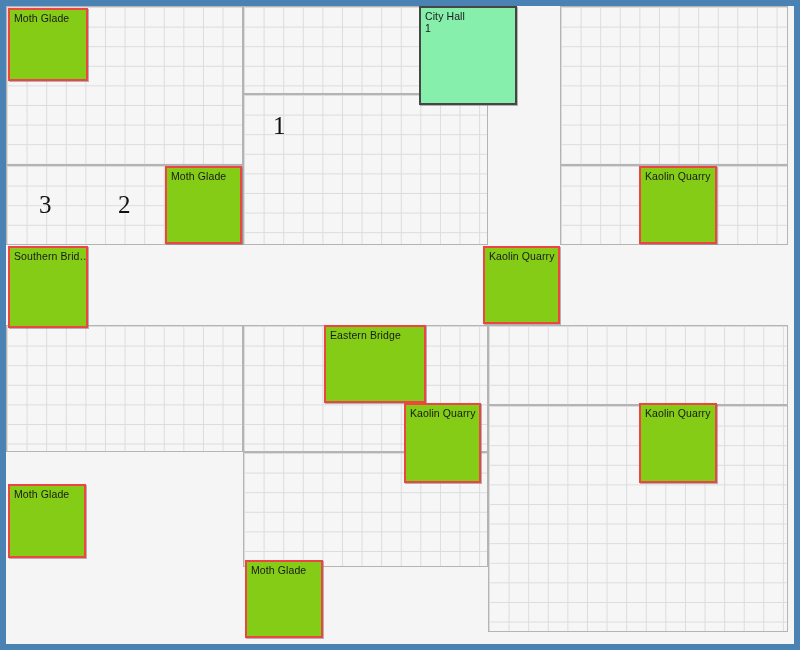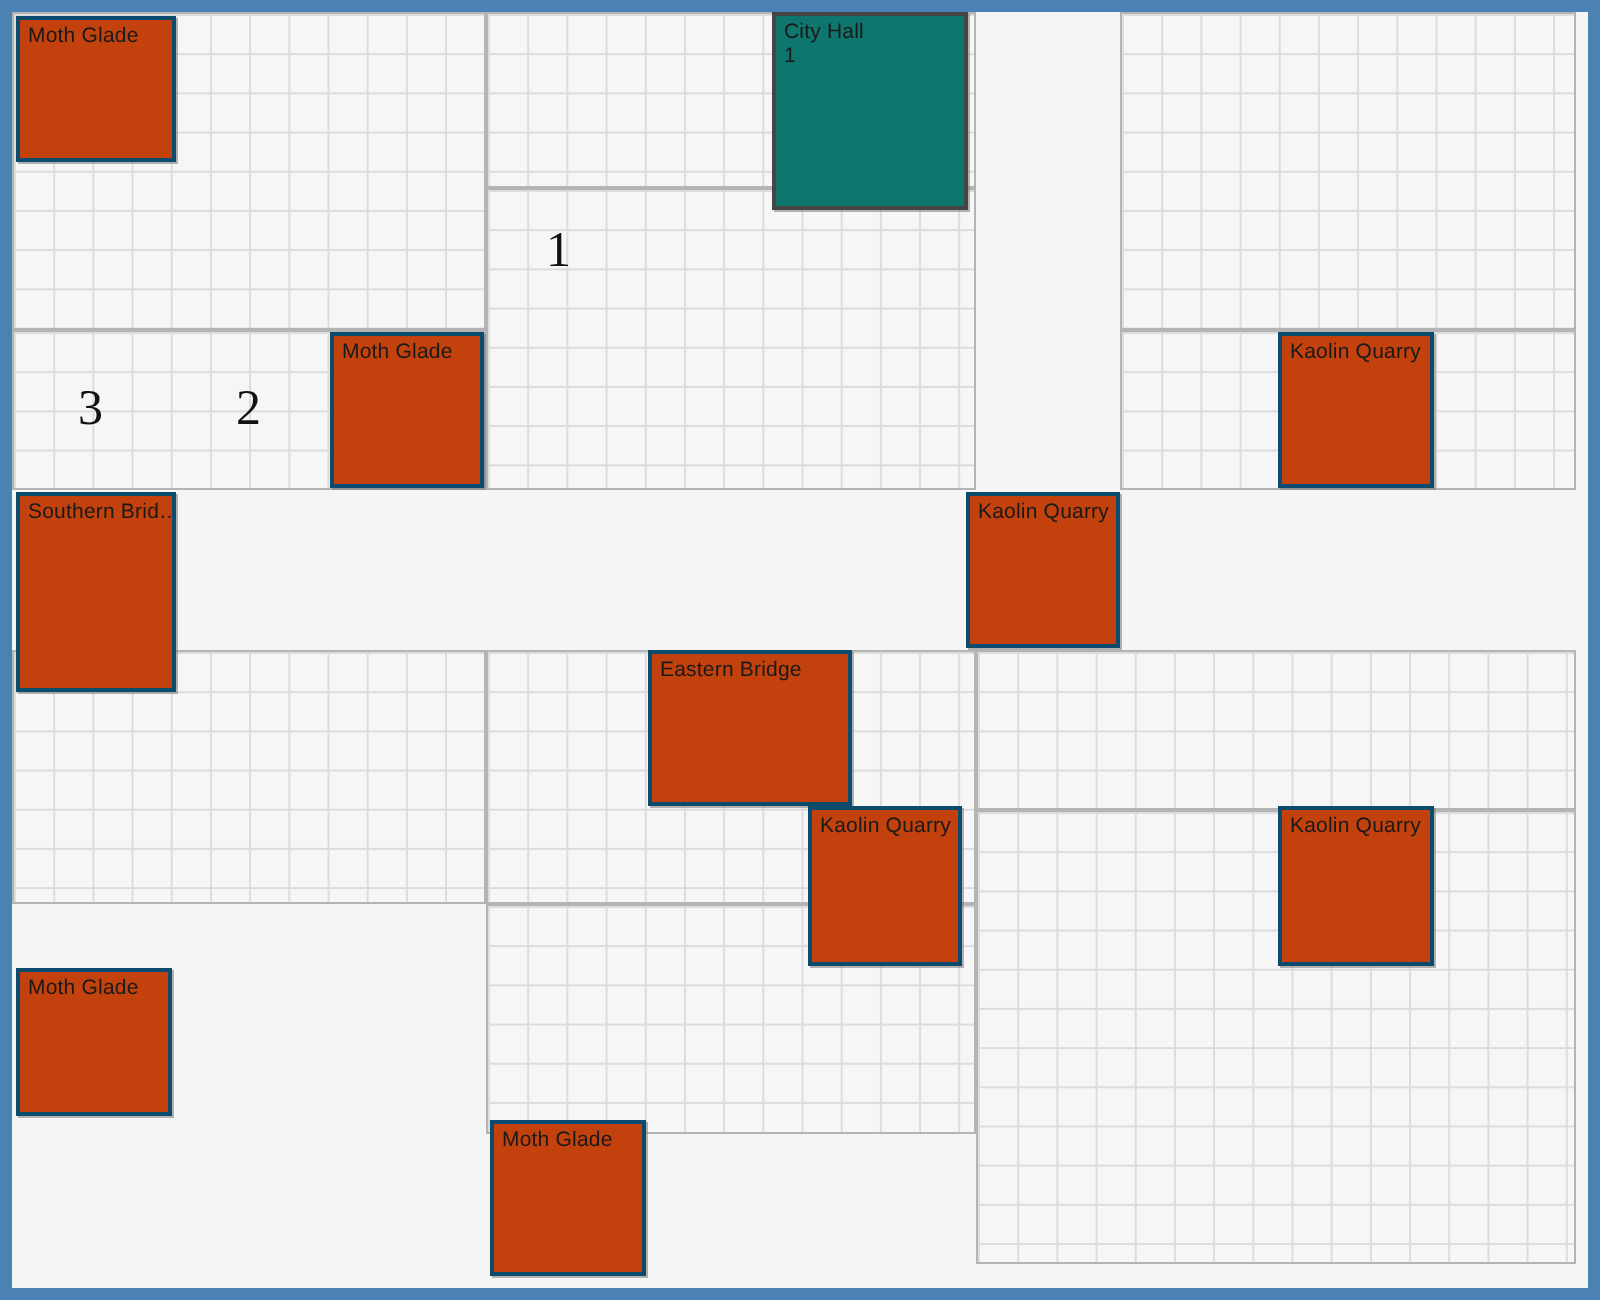--- a/index.html
+++ b/index.html
@@ -41,27 +41,28 @@
       linear-gradient(to bottom, #dcdcdc 1px, transparent 1px);
     background-size: 19.6px 19.6px;
     background-position: 0 0;
     box-sizing: border-box;
     border: 1px solid #b4b4b4;
   }
   
   .building {
     position: absolute;
     box-sizing: border-box;
-    background: #c2410c;
-    border: 2px solid #0c4a6e;
+    background: #84cc16;
+    border: 2px solid #ef4444;
     box-shadow: 1px 1px 0 rgba(120,120,120,0.55);
   }
   .building.cityhall {
-    background: #0f766e;
+    background: #86efac;
     border: 2px solid #454545;
+    margin-left: 33px;
   }
   .b-label {
     display: block;
     font-size: 10.5px;
     line-height: 12px;
     color: #1a1a1a;
     padding: 2px 0 0 4px;
     white-space: nowrap;
     overflow: hidden;
     letter-spacing: 0.1px;
@@ -115,21 +116,21 @@
         <div class="building cityhall" style="left: 380px; top: 0px; width: 98px; height: 99px;">
           <span class="b-label">City Hall</span>
           <span class="b-sub">1</span>
         </div>
         <div class="building" style="left: 159px; top: 160px; width: 77px; height: 78px;">
           <span class="b-label">Moth Glade</span>
         </div>
         <div class="building" style="left: 633px; top: 160px; width: 78px; height: 78px;">
           <span class="b-label">Kaolin Quarry</span>
         </div>
-        <div class="building" style="left: 2px; top: 240px; width: 80px; height: 100px;">
+        <div class="building" style="left: 2px; top: 240px; width: 80px; height: 82px;">
           <span class="b-label">Southern Brid…</span>
         </div>
         <div class="building" style="left: 477px; top: 240px; width: 77px; height: 78px;">
           <span class="b-label">Kaolin Quarry</span>
         </div>
         <div class="building" style="left: 318px; top: 319px; width: 102px; height: 78px;">
           <span class="b-label">Eastern Bridge</span>
         </div>
         <div class="building" style="left: 398px; top: 397px; width: 77px; height: 80px;">
           <span class="b-label">Kaolin Quarry</span>

